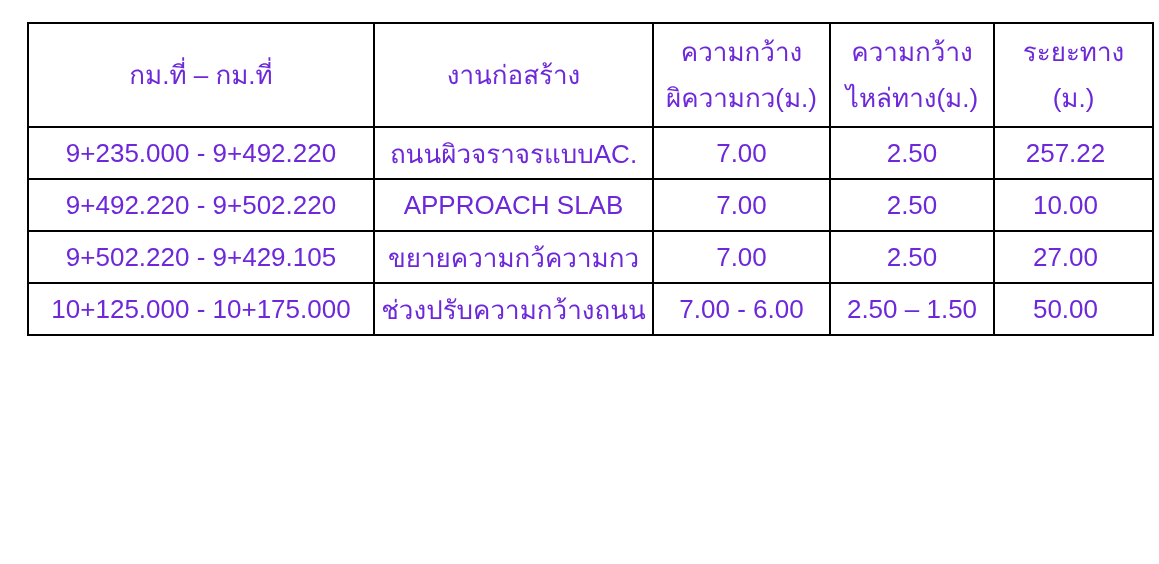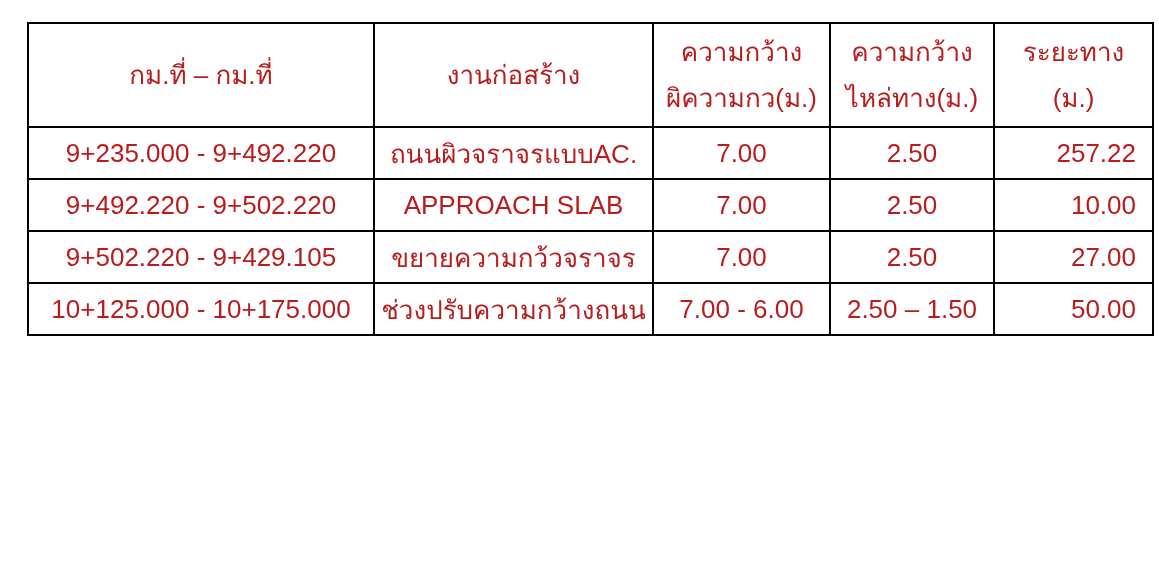--- a/index.html
+++ b/index.html
@@ -5,21 +5,21 @@
   html, body {
     margin: 0;
     padding: 0;
     background: #ffffff;
   }
   .sheet {
     position: relative;
     width: 1159px;
     height: 564px;
     background: #ffffff;
-    color: #b91c1c;
+    color: #6d28d9;
     font-family: "Liberation Sans", sans-serif;
   }
   table.road-table {
     position: absolute;
     left: 27px;
     top: 22px;
     width: 1125px;
     border-collapse: collapse;
     table-layout: fixed;
   }
@@ -38,21 +38,21 @@
     height: 102px;
   }
   .road-table thead th .hline {
     display: block;
     line-height: 46px;
   }
   .road-table tbody td {
     height: 50px;
   }
   td.num-right {
-    text-align: right;
+    text-align: center;
     padding-right: 16px;
   }
   col.c-station { width: 346px; }
   col.c-work    { width: 279px; }
   col.c-pave    { width: 177px; }
   col.c-shldr   { width: 164px; }
   col.c-dist    { width: 159px; }
 </style>
 </head>
 <body>
@@ -98,21 +98,21 @@
       </tr>
       <tr>
         <td>9+492.220 - 9+502.220</td>
         <td>APPROACH SLAB</td>
         <td>7.00</td>
         <td>2.50</td>
         <td class="num-right">10.00</td>
       </tr>
       <tr>
         <td>9+502.220 - 9+429.105</td>
-        <td>ขยายความกว้วจราจร</td>
+        <td>ขยายความกว้ความกว</td>
         <td>7.00</td>
         <td>2.50</td>
         <td class="num-right">27.00</td>
       </tr>
       <tr>
         <td>10+125.000 - 10+175.000</td>
         <td>ช่วงปรับความกว้างถนน</td>
         <td>7.00 - 6.00</td>
         <td>2.50 – 1.50</td>
         <td class="num-right">50.00</td>

